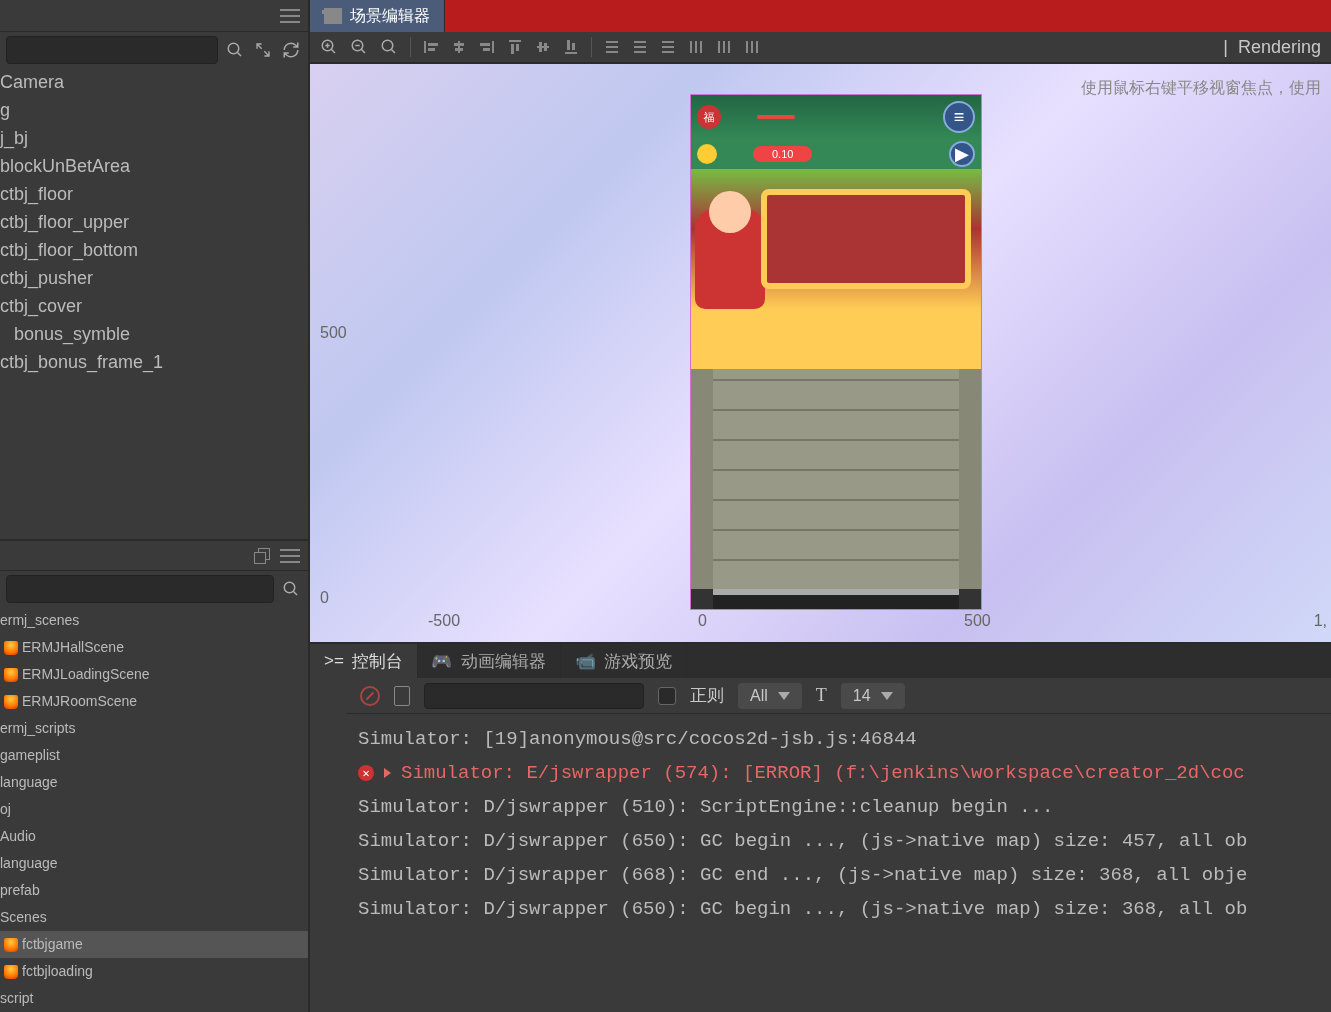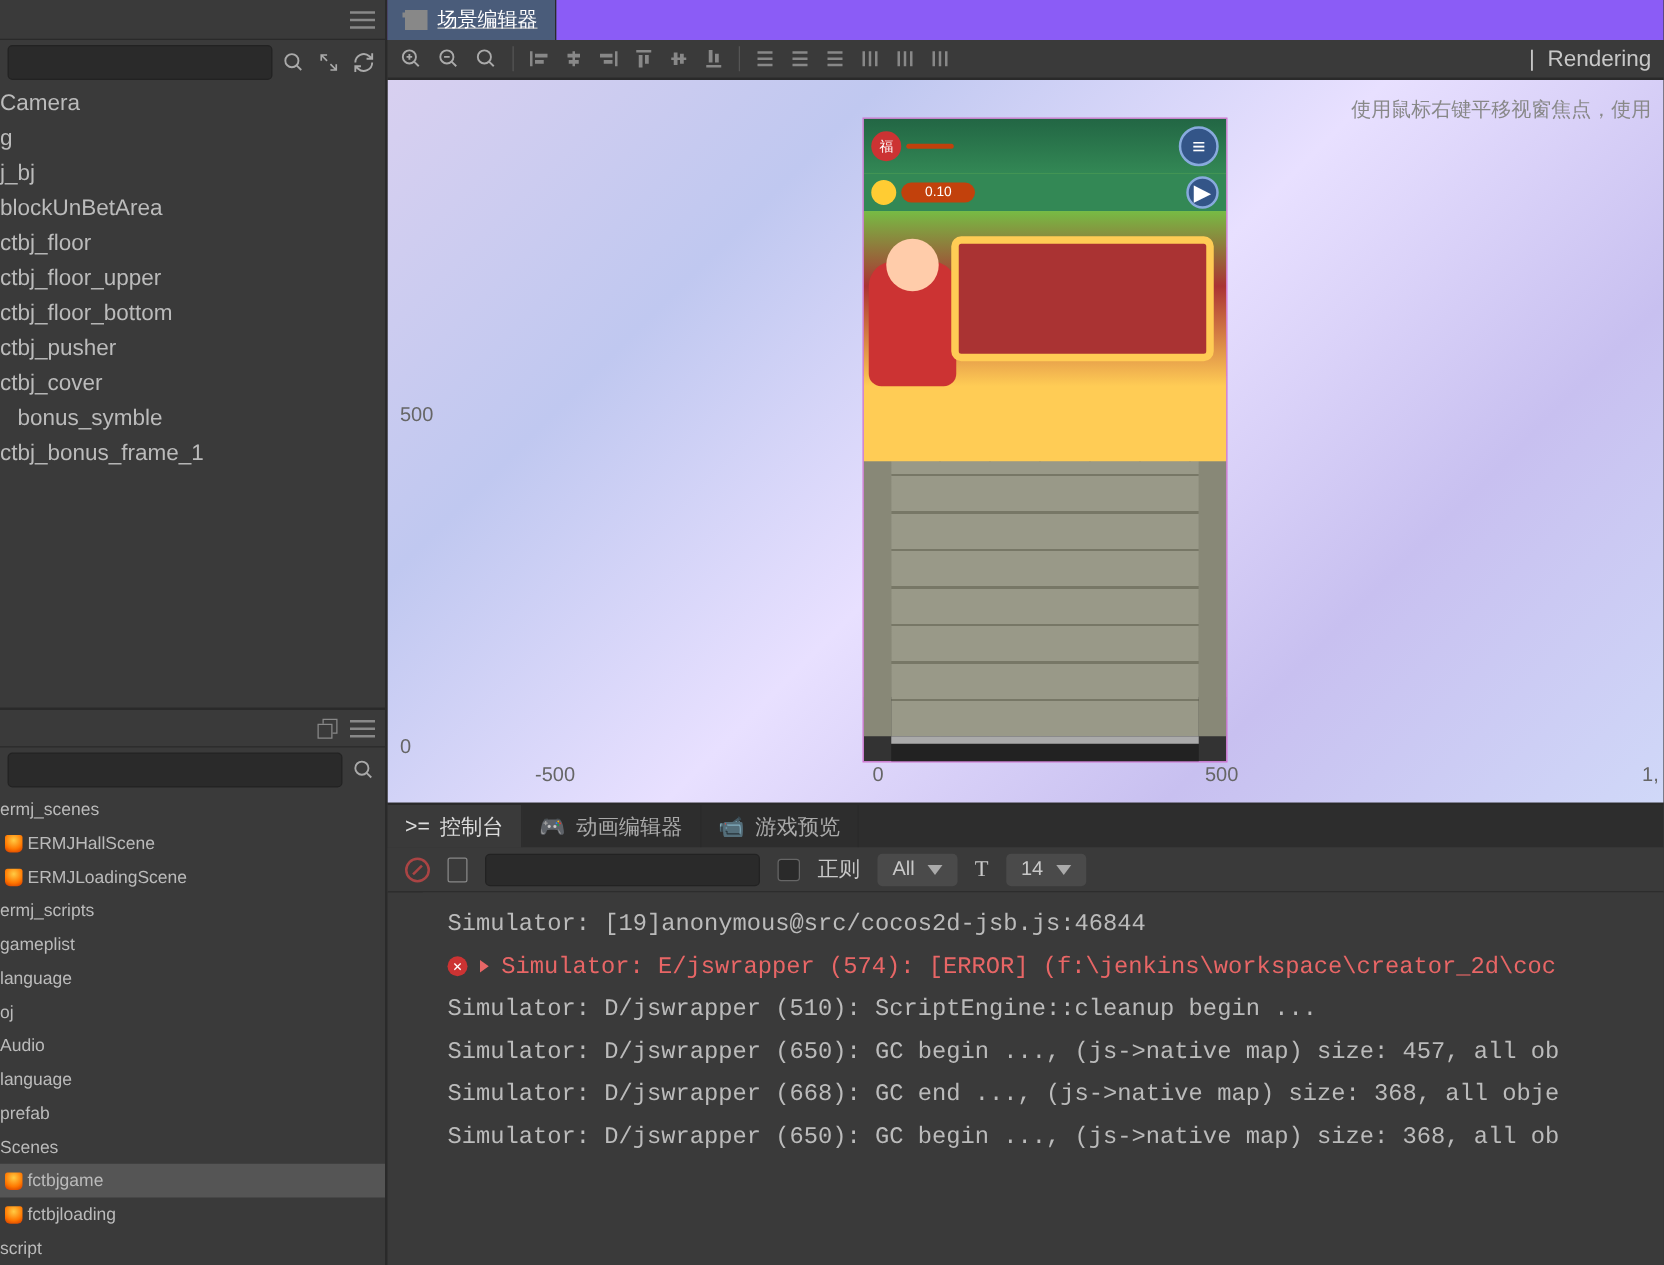--- a/index.html
+++ b/index.html
@@ -136,22 +136,21 @@
 }
 .right-panel {
   flex: 1;
   display: flex;
   flex-direction: column;
   overflow: hidden;
 }
 .tab-bar {
   height: 32px;
   display: flex;
-  background: #8b5cf6;
-  text-decoration: underline;
+  background: #b91c1c;
 }
 .tab {
   display: flex;
   align-items: center;
   padding: 0 14px;
   gap: 8px;
   background: #4a5c7a;
   color: #fff;
   font-size: 16px;
   border-right: 1px solid #2a2a2a;
@@ -240,25 +239,26 @@
   border-radius: 50%;
   background: #335588;
   border: 2px solid #88aadd;
   display: flex;
   align-items: center;
   justify-content: center;
   color: #fff;
   font-size: 18px;
 }
 .game-badge {
-  background: #c2410c;
+  background: #ef4444;
   border-radius: 10px;
   padding: 2px 19px;
   color: #fff;
   font-size: 11px;
+  margin-left: 32px;
 }
 .game-label-circle {
   width: 24px;
   height: 24px;
   border-radius: 50%;
   background: #cc3333;
   color: #fff;
   font-size: 11px;
   display: flex;
   align-items: center;
@@ -337,20 +337,21 @@
   color: #ddd;
 }
 .console-toolbar {
   height: 36px;
   background: #3a3a3a;
   display: flex;
   align-items: center;
   padding: 0 14px;
   gap: 14px;
   border-bottom: 1px solid #2a2a2a;
+  margin-left: 36px;
 }
 .clear-icon {
   width: 20px;
   height: 20px;
   border: 2px solid #aa4444;
   border-radius: 50%;
   position: relative;
 }
 .clear-icon::after {
   content: "";
@@ -505,20 +506,23 @@
     </div>
     <div class="assets-list" id="assets-list">
         <div class="asset-item">
           <span>ermj_scenes</span>
         </div>
         <div class="asset-item has-icon">
           <span>ERMJHallScene</span>
         </div>
         <div class="asset-item has-icon">
           <span>ERMJLoadingScene</span>
+        </div>
+        <div class="asset-item has-icon">
+          <span>ERMJRoomScene</span>
         </div>
         <div class="asset-item">
           <span>ermj_scripts</span>
         </div>
         <div class="asset-item">
           <span>gameplist</span>
         </div>
         <div class="asset-item">
           <span>language</span>
         </div>

